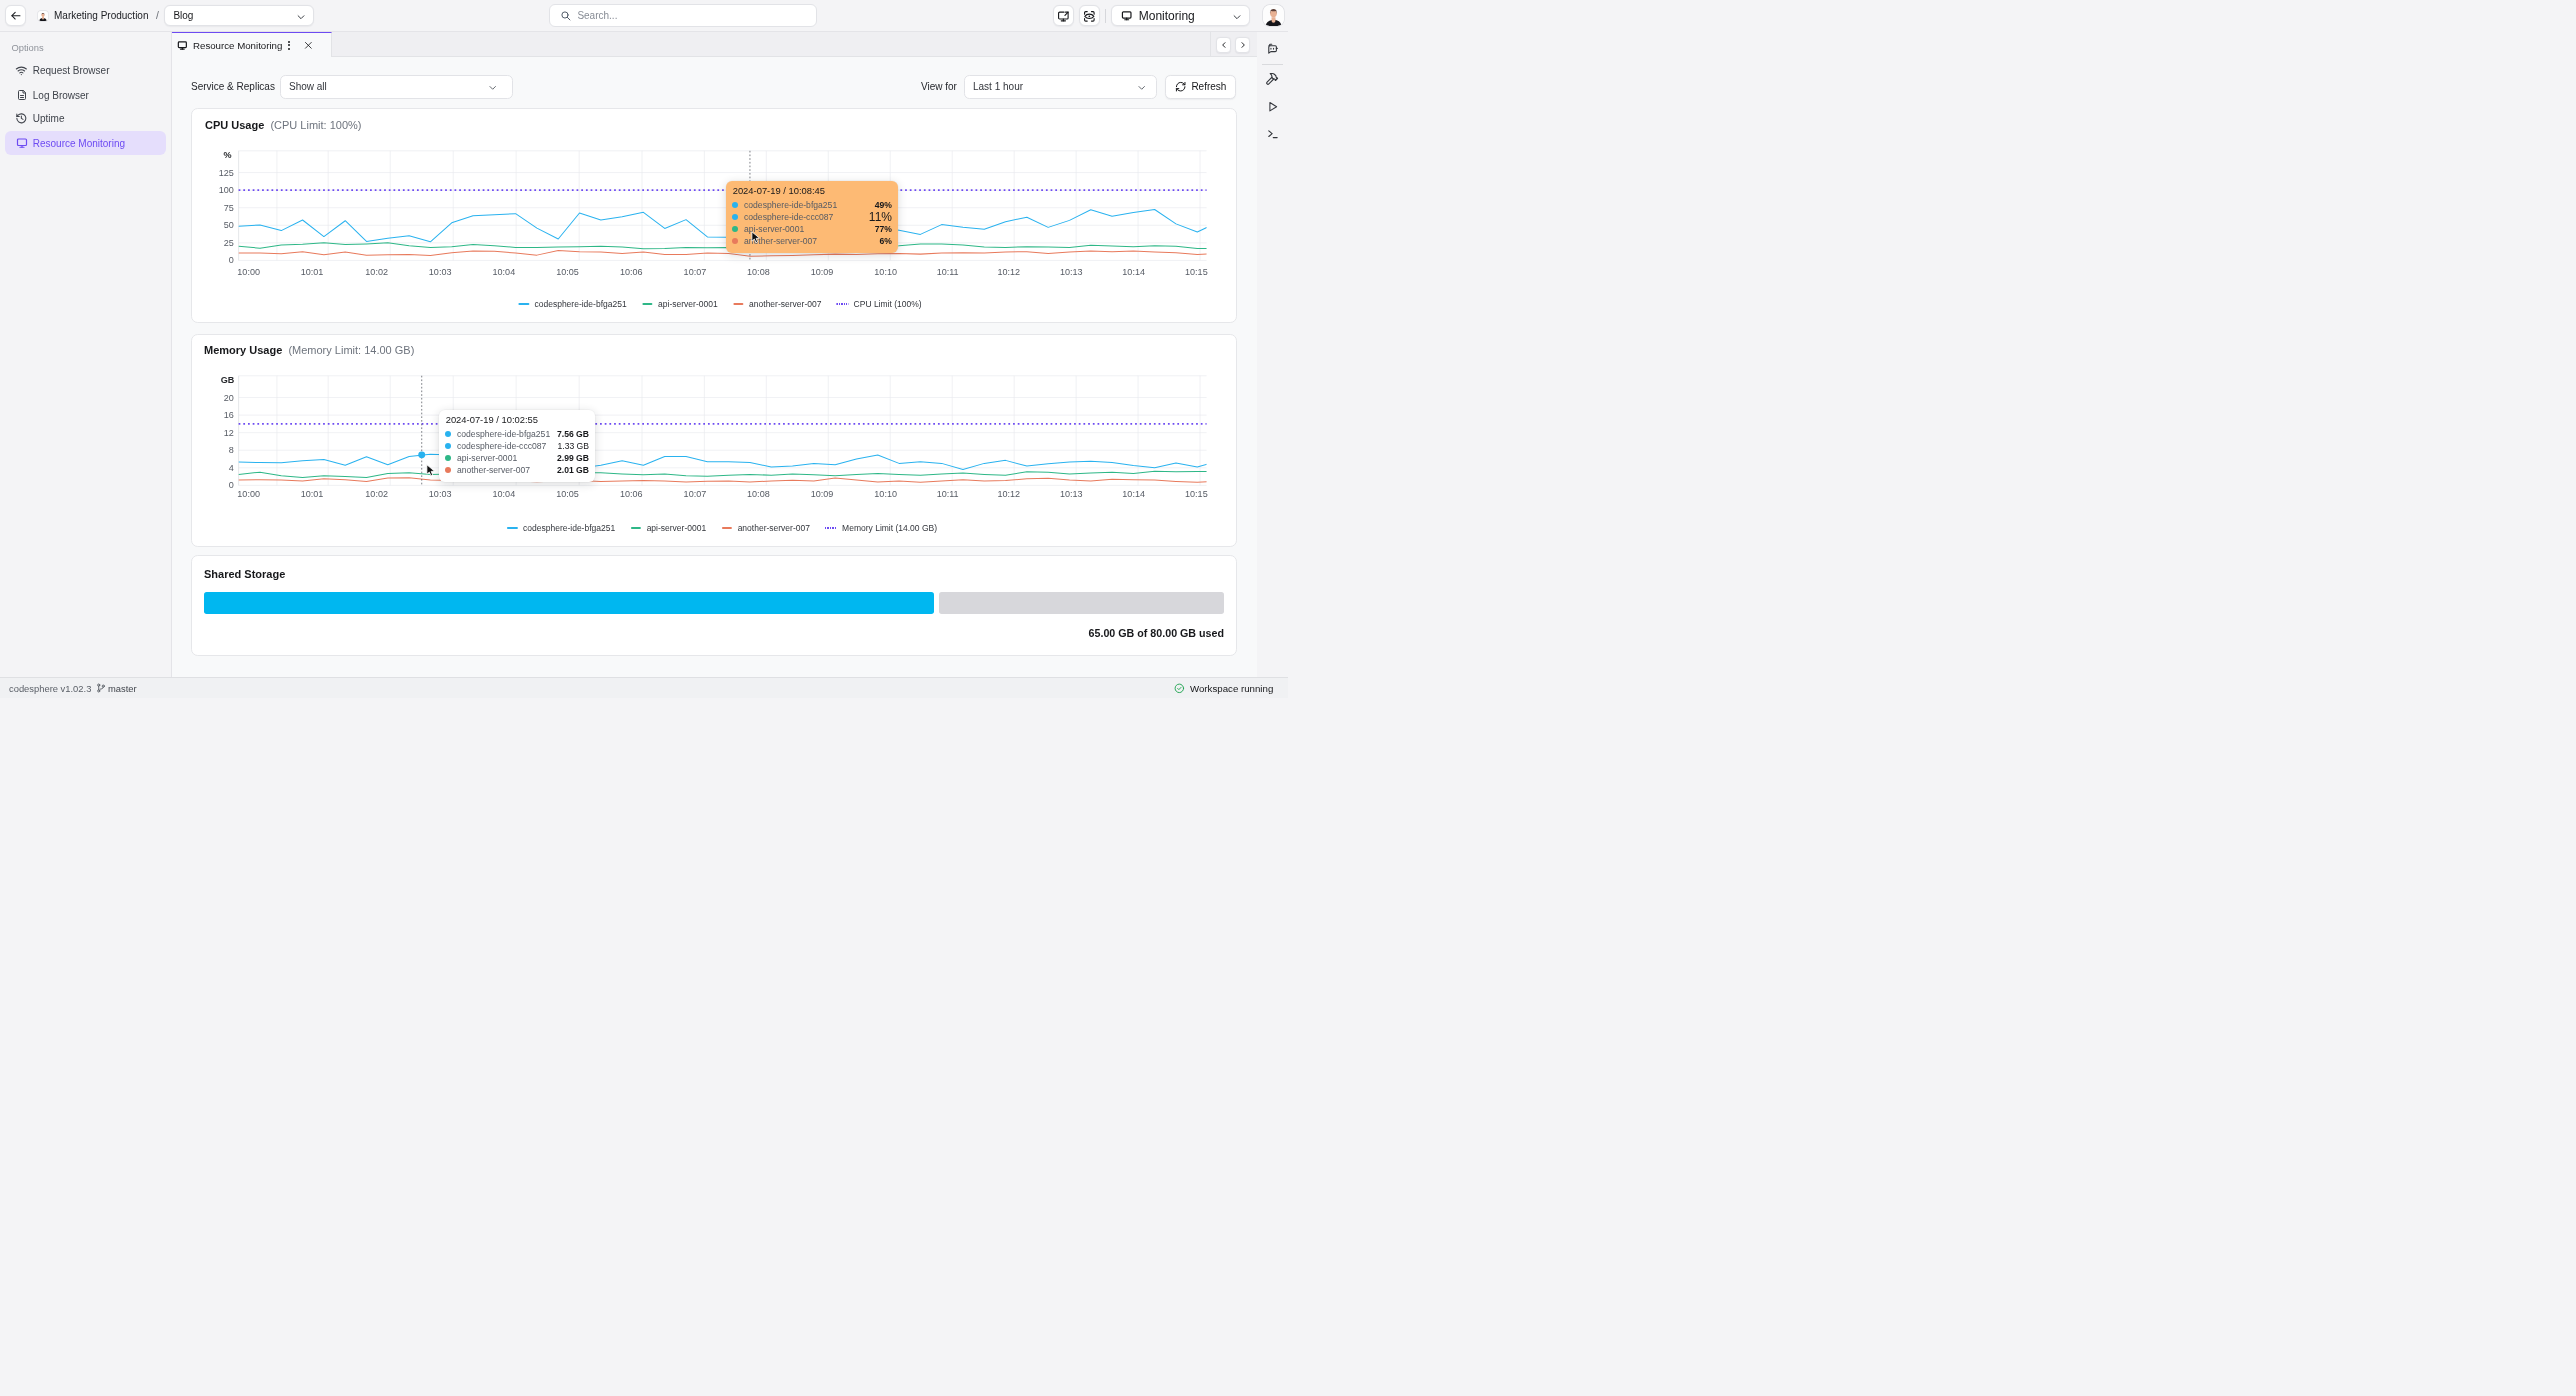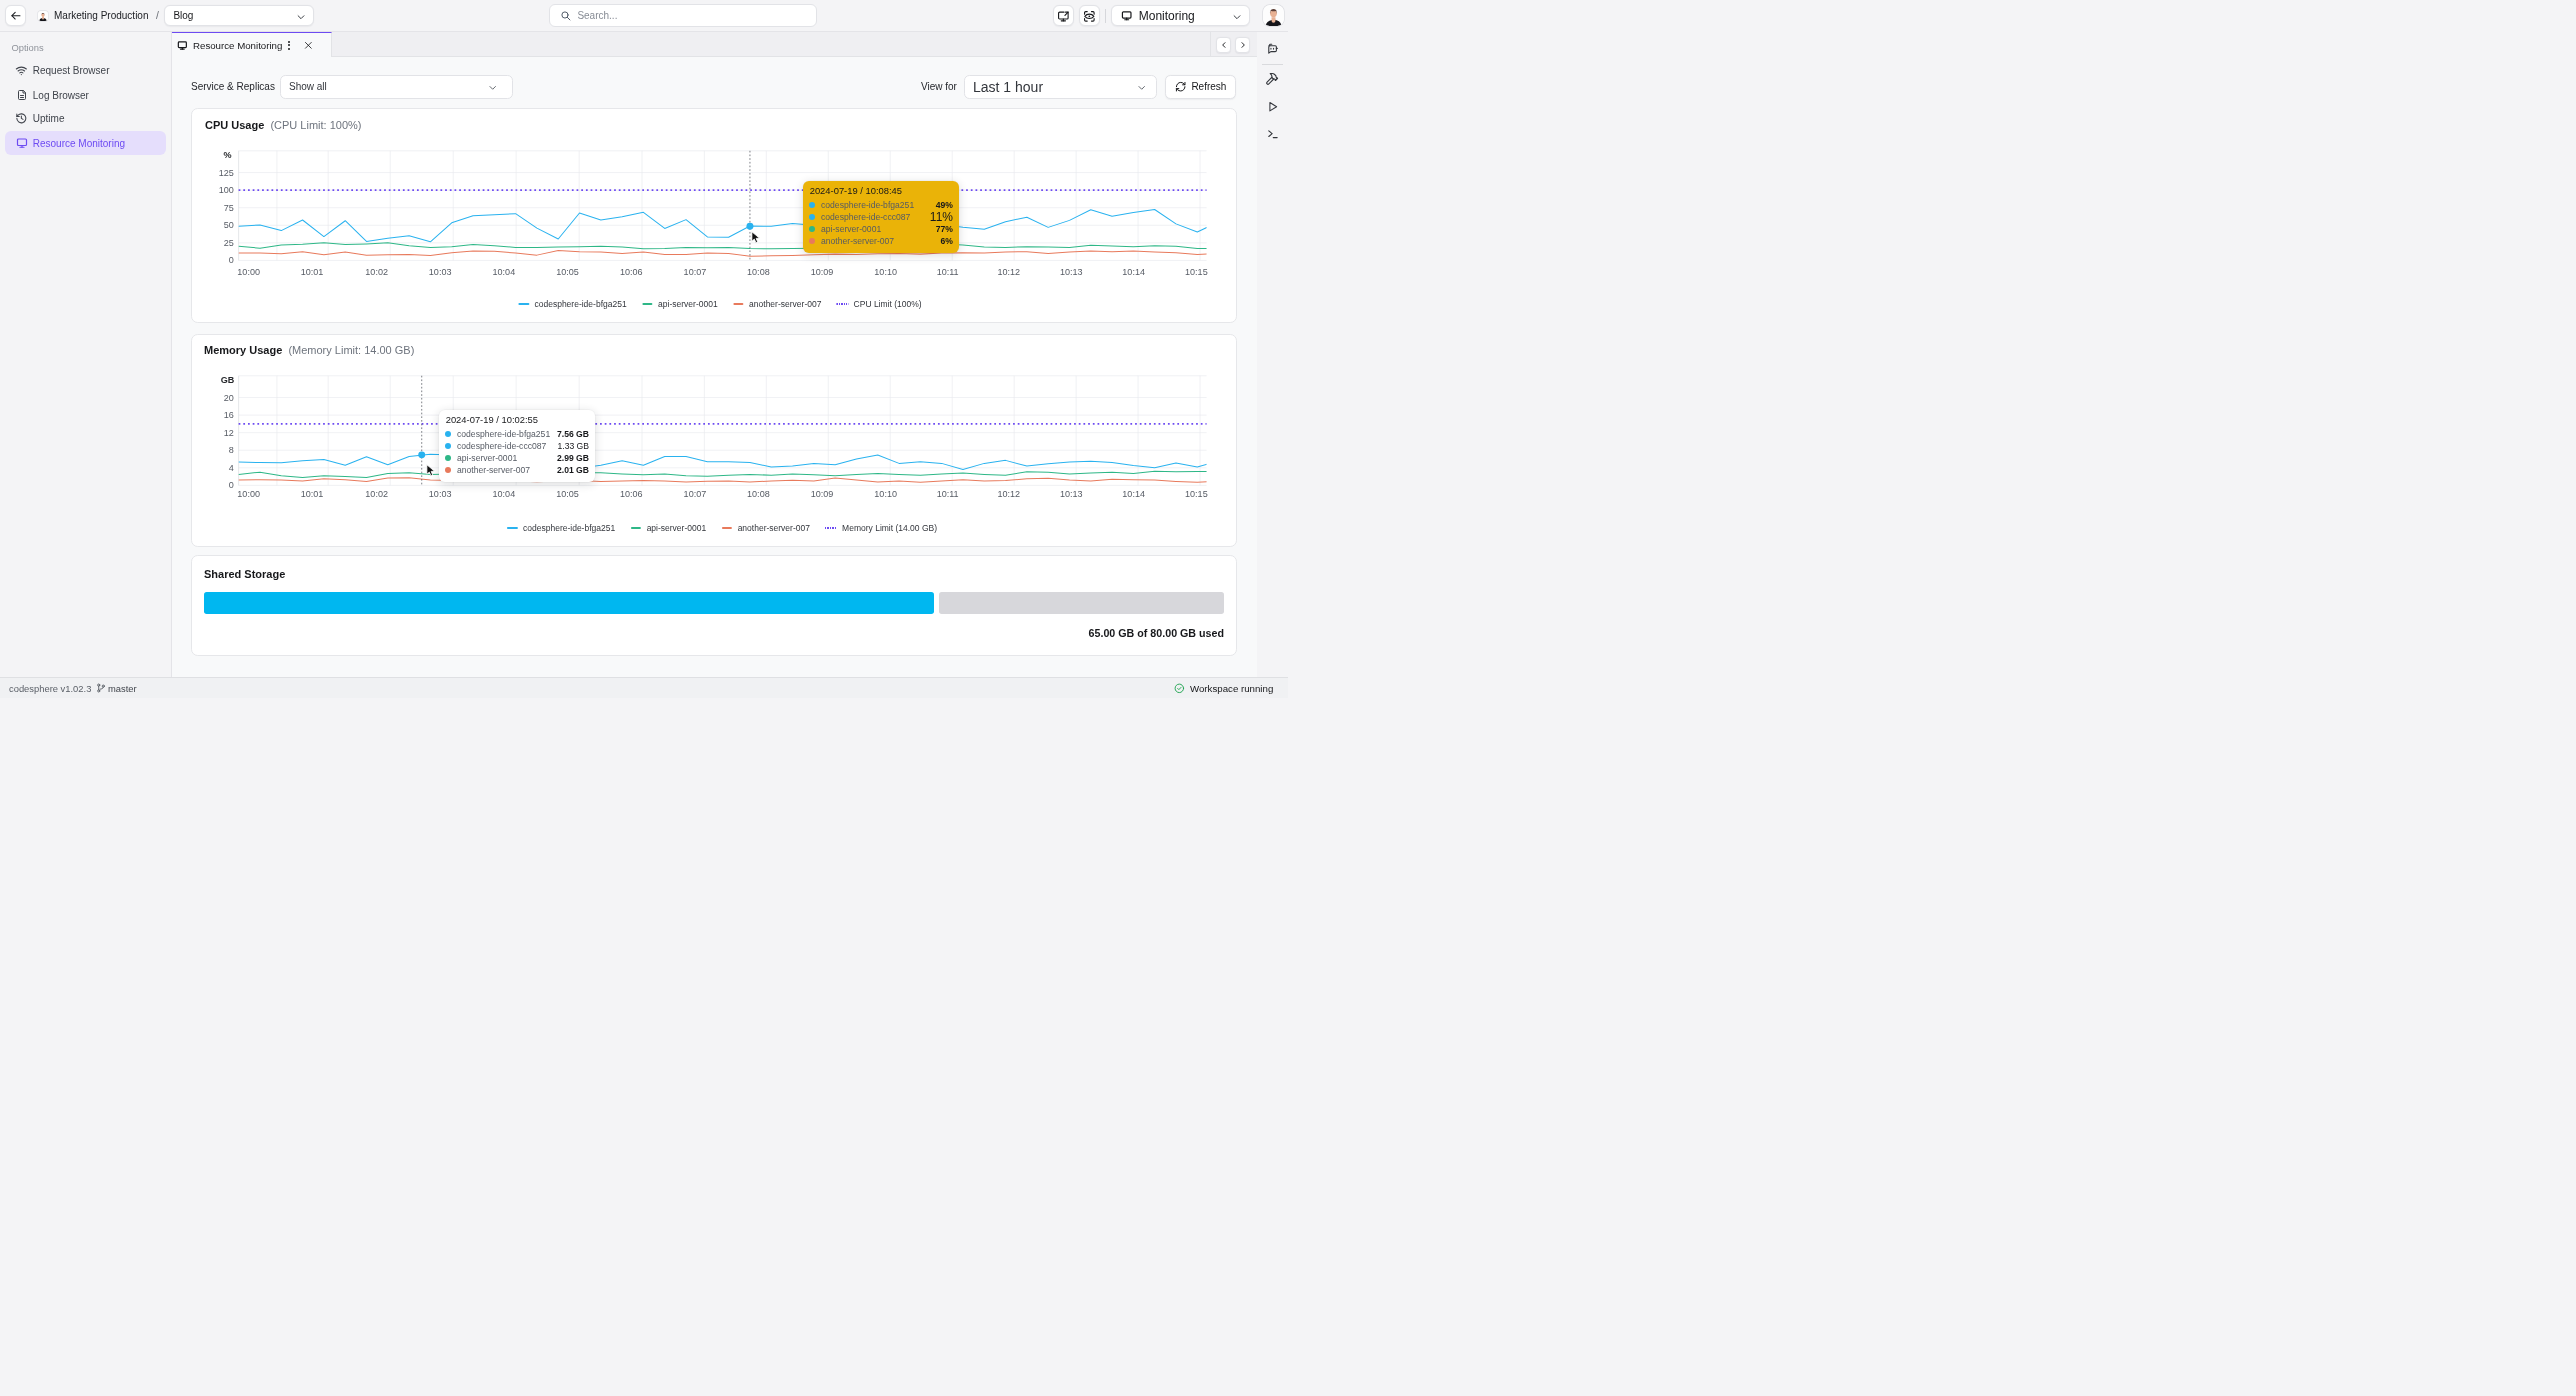--- a/index.html
+++ b/index.html
@@ -218,21 +218,21 @@
   <div class="btn" style="left:280px;top:75px;width:233px;height:23.5px;justify-content:flex-start;padding-left:8px;box-shadow:none;border-radius:5.4px">
     <span style="font-size:10px;color:#33363c">Show all</span>
     <span style="position:absolute;right:14.8px;top:6.7px">
         <svg width="9.4" height="9.4" viewBox="0 0 24 24" fill="none" stroke="#4c5158" stroke-width="2.2" stroke-linecap="round" stroke-linejoin="round">
           <path d="M5 9l7 7 7-7"></path>
         </svg>
       </span>
   </div>
   <div class="abs" style="left:921px;top:81px;font-size:10px;color:#25272c">View for</div>
   <div class="btn" style="left:964px;top:75px;width:193px;height:23.5px;justify-content:flex-start;padding-left:8px;box-shadow:none;border-radius:5.4px">
-    <span style="font-size:14px;color:#33363c">Last 1 hour</span>
+    <span style="font-size:10px;color:#33363c">Last 1 hour</span>
     <span style="position:absolute;right:9.4px;top:6.7px">
         <svg width="9.4" height="9.4" viewBox="0 0 24 24" fill="none" stroke="#4c5158" stroke-width="2.2" stroke-linecap="round" stroke-linejoin="round">
           <path d="M5 9l7 7 7-7"></path>
         </svg>
       </span>
   </div>
   <div class="btn" style="left:1165px;top:75px;width:71px;height:23.5px;border-radius:5.4px;gap:5.4px">
     <svg width="11.4" height="11.4" viewBox="0 0 24 24" fill="none" stroke="#17181b" stroke-width="2.1" stroke-linecap="round" stroke-linejoin="round">
         <path d="M3 12a9 9 0 0 1 9-9 9.75 9.75 0 0 1 6.74 2.74L21 8"></path>
         <path d="M21 3v5h-5"></path>
@@ -401,21 +401,21 @@
       <span style="display:flex;align-items:center;gap:5.4px;white-space:nowrap">
         <span style="display:inline-block;width:11.4px;height:1.7px;flex:0 0 auto;background-image:repeating-linear-gradient(90deg,#6d4bf2 0,#6d4bf2 1.5px,transparent 1.5px,transparent 2.4px)"></span>
         <span style="font-size:8.5px;color:#33363c">Memory Limit (14.00 GB)</span>
       </span>
     </div>
 
   <div class="abs" style="left:204px;top:592px;width:730px;height:22px;background:#00b7f0;border-radius:2.7px"></div>
   <div class="abs" style="left:939px;top:592px;width:285px;height:22px;background:#d7d7db;border-radius:2.7px"></div>
   <div class="abs" style="left:981px;top:627px;width:243px;text-align:right;font-size:10.7px;color:#17181b;font-weight:700">65.00 GB of 80.00 GB used</div>
 
-  <div style="position:absolute;left:803px;top:181px;width:156px;background:#eab308;border-radius:6px;box-shadow:0 2px 9.4px rgba(25,28,40,.16),0 0 0 0.7px rgba(25,28,40,.03);padding:3.4px 0 5.4px 0;z-index:30">
+  <div style="position:absolute;left:726px;top:181px;width:172px;background:#fdba74;border-radius:6px;box-shadow:0 2px 9.4px rgba(25,28,40,.16),0 0 0 0.7px rgba(25,28,40,.03);padding:3.4px 0 5.4px 0;z-index:30">
       <div style="font-size:9.4px;line-height:1.3;color:#17181b;padding:0.7px 6.7px 2px 6.7px;white-space:nowrap">2024-07-19 / 10:08:45</div>
       <div style="display:flex;align-items:center;height:12px;padding:0 6px 0 6px;white-space:nowrap">
         <span style="width:6px;height:6px;border-radius:50%;background:#29b2ef;flex:0 0 auto"></span>
         <span style="font-size:8.6px;color:#565b64;margin-left:6px">codesphere-ide-bfga251</span>
         <span style="font-size:8.6px;font-weight:700;color:#17181b;margin-left:auto">49%</span>
       </div>
       <div style="display:flex;align-items:center;height:12px;padding:0 6px 0 6px;white-space:nowrap">
         <span style="width:6px;height:6px;border-radius:50%;background:#29b2ef;flex:0 0 auto"></span>
         <span style="font-size:8.6px;color:#565b64;margin-left:6px">codesphere-ide-ccc087</span>
         <span style="font-size:12px;font-weight:400;color:#17181b;margin-left:auto">11%</span>

